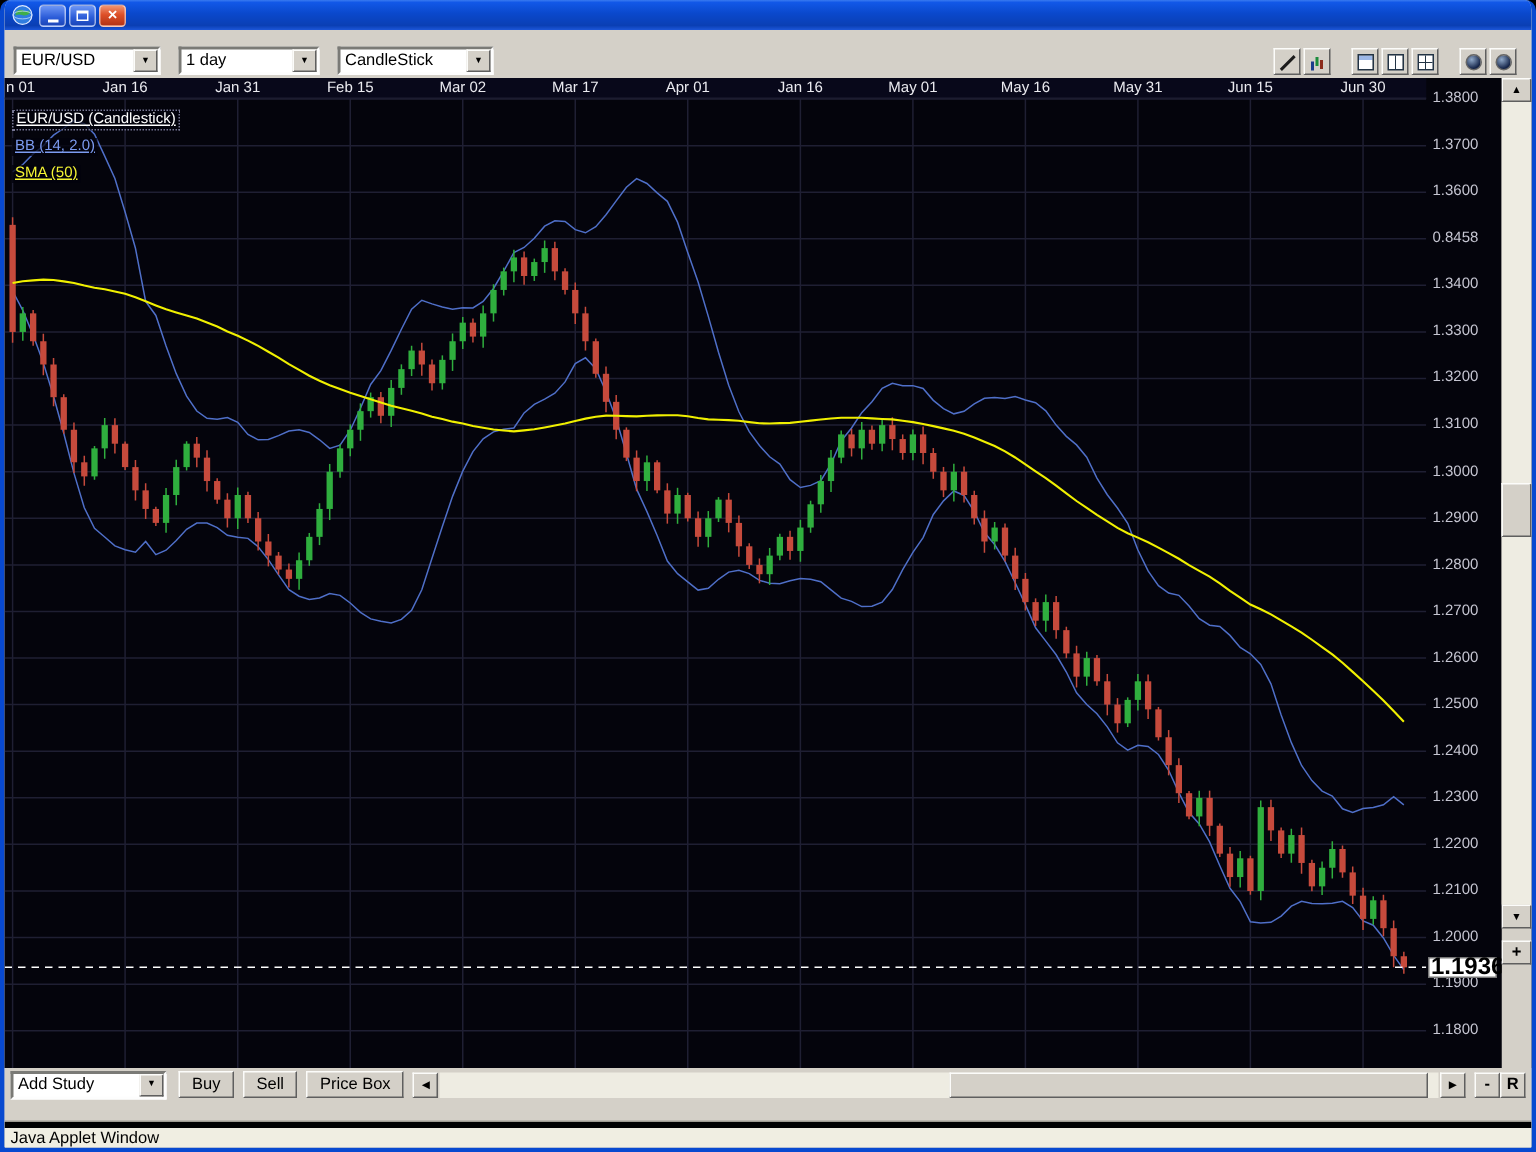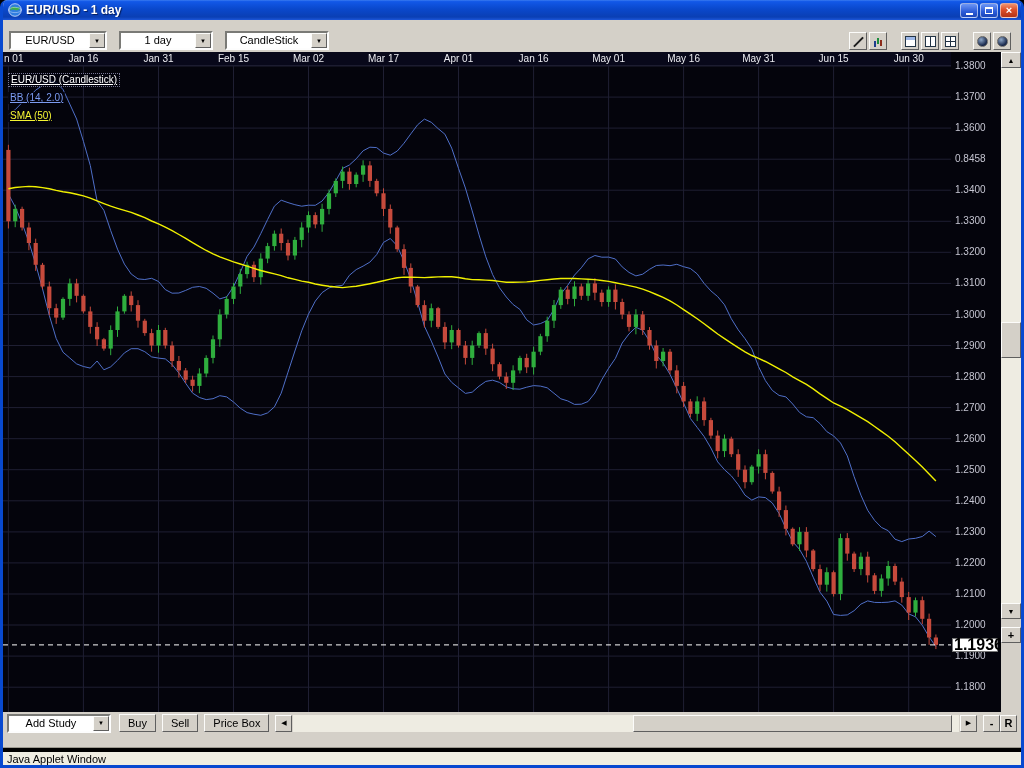--- a/index.html
+++ b/index.html
@@ -12,21 +12,21 @@
   .win-buttons{display:flex;gap:2px;}
   .winbtn{width:18px;height:15px;padding:0;border-radius:3px;border:1px solid rgba(255,255,255,.55);display:flex;align-items:center;justify-content:center;cursor:pointer;}
   .winbtn.min,.winbtn.max{background:linear-gradient(180deg,#6d96f5,#2a5bd8 60%,#1c46b8);}
   .winbtn.close{background:linear-gradient(180deg,#f0926f,#dd4f28 45%,#b23316);}
   .g-min{width:7px;height:2px;background:#fff;margin-top:7px;}
   .g-max{width:8px;height:7px;border:1px solid #fff;border-top-width:2px;background:transparent;}
   .g-close{color:#fff;font-size:11px;font-weight:bold;line-height:11px;}
   
   .toolbar{height:32px;flex:0 0 32px;background:#d4d0c8;display:flex;align-items:flex-end;padding:0 6px 2px 6px;}
   .combo{height:19px;display:flex;align-items:stretch;background:#fff;border:2px solid;border-color:#7a7a76 #fdfdfd #fdfdfd #7a7a76;margin-right:12px;}
-  .combo-value{font-size:11px;color:#000;padding:1px 3px 0 3px;white-space:nowrap;overflow:hidden;text-align:center;}
+  .combo-value{font-size:11px;color:#000;padding:1px 3px 0 3px;white-space:nowrap;overflow:hidden;}
   .combo-arrow{width:16px;flex:0 0 16px;background:#d4d0c8;border:1px solid;border-color:#fcfcfa #5f5f5f #5f5f5f #fcfcfa;display:flex;align-items:center;justify-content:center;font-size:6px;color:#000;cursor:pointer;margin-left:auto;}
   .c-symbol .combo-value{width:78px;}
   .c-period .combo-value{width:74px;}
   .c-type  .combo-value{width:84px;}
   .tool-icons{margin-left:auto;display:flex;align-items:center;margin-right:4px;}
   .tool-btn{width:18px;height:18px;padding:0;background:#d4d0c8;border:1px solid;border-color:#fcfcfa #5f5f5f #5f5f5f #fcfcfa;display:flex;align-items:center;justify-content:center;margin-left:2px;cursor:pointer;}
   .tool-btn:nth-child(3){margin-left:14px;}
   .tool-btn:nth-child(6){margin-left:14px;}
   .ticon{position:relative;width:11px;height:11px;display:block;}
   .ticon-diag::before{content:"";position:absolute;left:-1px;top:5px;width:13px;height:2px;background:#1c1c1c;transform:rotate(-45deg);}
@@ -77,21 +77,20 @@
 <div class="window">
 
   <div class="titlebar">
     <span class="app-icon">
       <svg viewBox="0 0 14 14" width="14" height="14">
         <circle cx="7" cy="7" r="6.3" fill="#2f7de0" stroke="#dfe8ff" stroke-width="0.8"></circle>
         <path d="M2.5 5 q2.5 -2.5 5 -1 q2 1 4 0 l0.3 2 q-2.5 2 -5 1 q-2.5 -1 -4.5 0.5 z" fill="#3fae4a"></path>
         <ellipse cx="7" cy="7" rx="6.3" ry="2.6" fill="none" stroke="#cfe0ff" stroke-width="0.5"></ellipse>
       </svg>
     </span>
-    <span class="title-text">EUR/USD - 1 day</span>
     <span class="win-buttons">
       <button class="winbtn min">
           <span class="g-min"></span>
         </button>
       <button class="winbtn max">
           <span class="g-max"></span>
         </button>
       <button class="winbtn close">
           <span class="g-close">×</span>
         </button>

